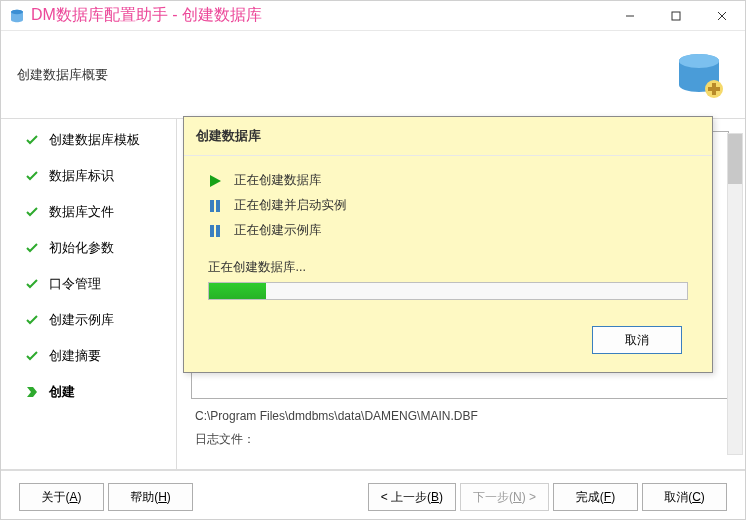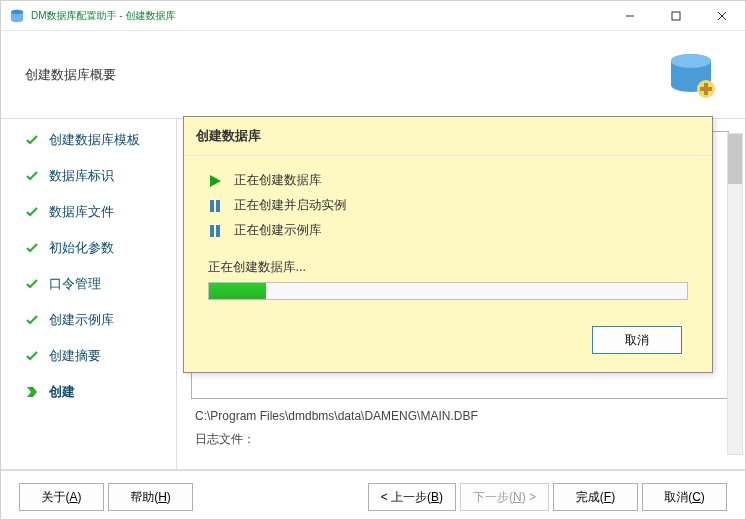--- a/index.html
+++ b/index.html
@@ -1,32 +1,32 @@
 <!DOCTYPE html>
 <html><head>
 <meta charset="utf-8">
 <style>
   * { box-sizing: border-box; margin: 0; padding: 0; font-family: "Microsoft YaHei", "Segoe UI", sans-serif; }
   body { background: #fff; width: 746px; height: 520px; overflow: hidden; border: 1px solid #d0d0d0; position: relative; }
   .titlebar { height: 30px; display: flex; align-items: center; padding-left: 8px; background: #fff; border-bottom: 1px solid #e8e8e8; }
   .titlebar .app-icon { width: 16px; height: 16px; margin-right: 6px; }
-  .titlebar .title { font-size: 10px; color: #15803d; }
+  .titlebar .title { font-size: 16px; color: #ec4899; }
   .win-controls { margin-left: auto; display: flex; }
   .win-btn { width: 46px; height: 30px; display: flex; align-items: center; justify-content: center; color: #666; font-size: 12px; }
   .win-btn svg { pointer-events: none; }
 
-  .subheader { padding: 16px 24px; display: flex; align-items: center; justify-content: space-between; gap: 7px; }
+  .subheader { padding: 16px 16px; display: flex; align-items: center; justify-content: space-between; gap: 7px; }
   .subheader .subtitle { font-size: 13px; color: #333; }
   .subheader .db-illustration { width: 70px; height: 55px; }
 
   .divider-h { height: 1px; background: #dcdcdc; }
 
   .content { display: flex; height: 350px; position: relative; }
   .sidebar { width: 175px; padding: 12px 14px 12px 24px; }
-  .sidebar-item { display: flex; align-items: center; font-size: 13px; color: #0c4a6e; margin-bottom: 18px; }
+  .sidebar-item { display: flex; align-items: center; font-size: 13px; color: #000000; margin-bottom: 18px; }
   .sidebar-item .icon { width: 18px; display: inline-flex; margin-right: 6px; }
   .sidebar-item.active .label { font-weight: bold; }
 
   .main { flex: 1; border-left: 1px solid #dcdcdc; position: relative; padding: 12px 16px 12px 14px; }
   .main-scroll { position: absolute; right: 2px; top: 14px; bottom: 14px; width: 16px; background: #f0f0f0; border: 1px solid #e0e0e0; }
   .main-scroll .thumb { background: #c8c8c8; width: 100%; height: 50px; }
   .main .bg-line { font-size: 12px; color: #444; margin: 8px 4px; word-break: break-all; }
   .main .bg-box { border: 1px solid #b0b0b0; height: 268px; margin-bottom: 10px; padding: 6px; overflow: hidden; }
 
   .footer { padding: 12px 18px; display: flex; align-items: center; gap: 4px; border-top: 1px solid #dcdcdc; }

